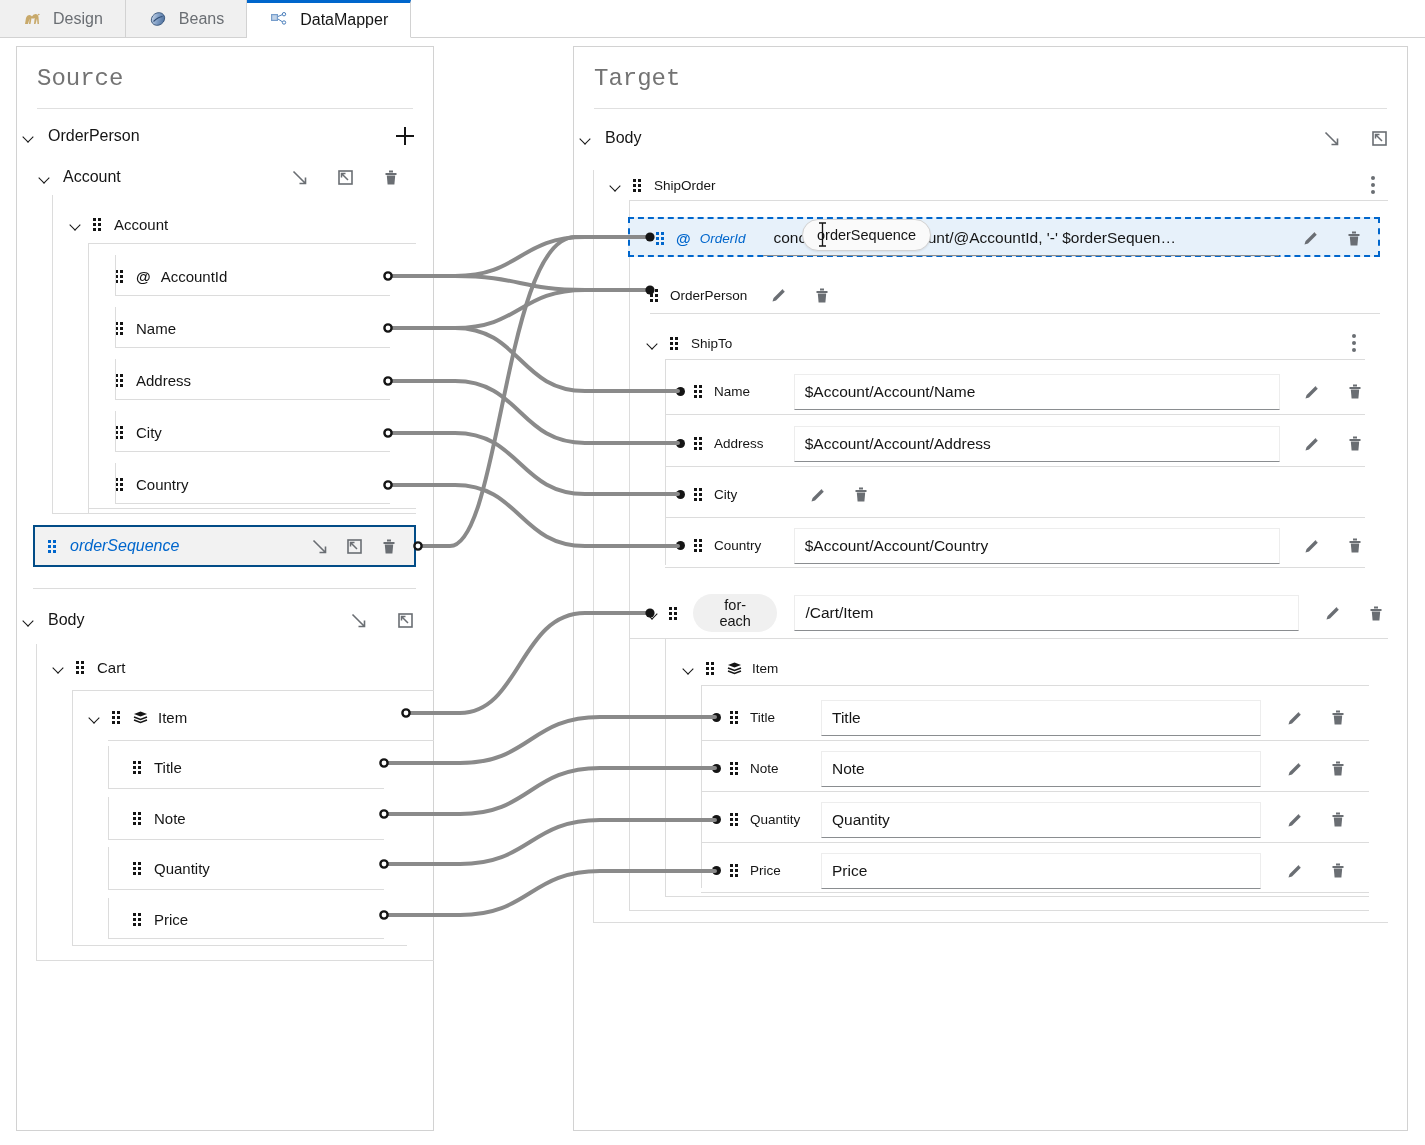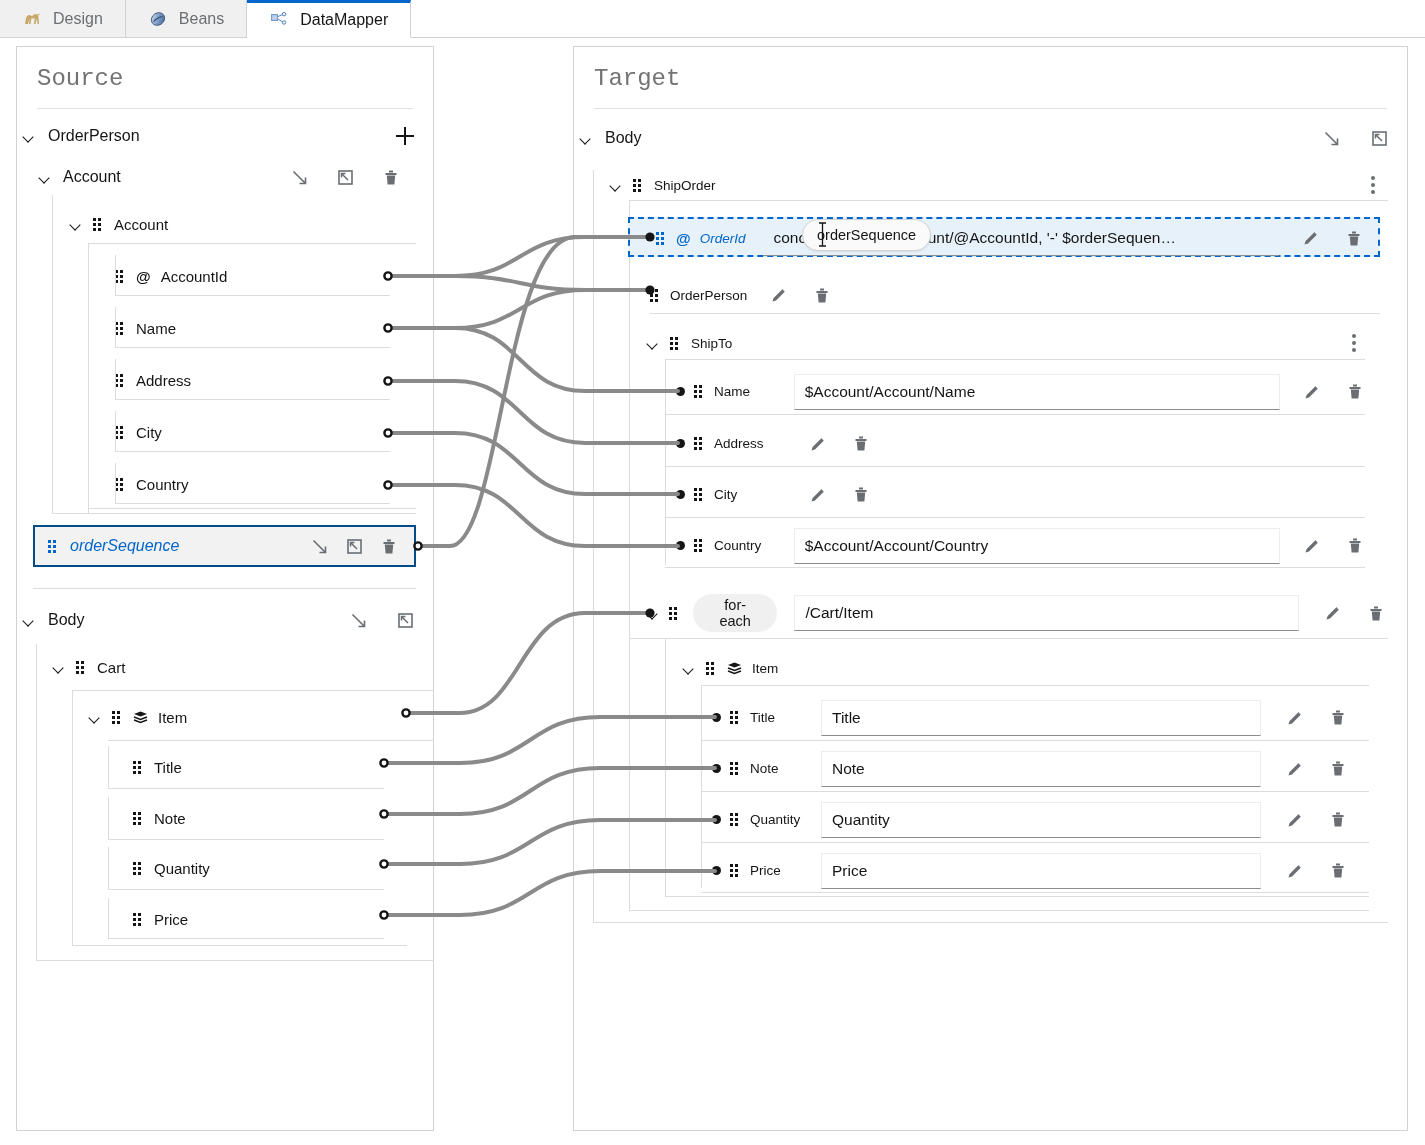--- a/index.html
+++ b/index.html
@@ -638,20 +638,21 @@
   <span class="dot" style="margin-left:-10px;"></span>
   <span class="grip">
       <i style="left: 0px; top: 0px;"></i>
       <i style="left: 5px; top: 0px;"></i>
       <i style="left: 0px; top: 5px;"></i>
       <i style="left: 5px; top: 5px;"></i>
       <i style="left: 0px; top: 10px;"></i>
       <i style="left: 5px; top: 10px;"></i>
     </span>
   <span class="lbl sm" style="width:72px;">Address</span>
+  <span class="field" style="width:495px;">$Account/Account/Address</span>
   <span class="ibtn" style="margin-left:12px;">
     <svg width="18" height="18" viewBox="0 0 18 18">
         <path d="M2.5 15.5 L3.6 12 L12.6 3 L15 5.4 L6 14.4 Z" fill="#6a6e73"></path>
         <path d="M12.6 3 L15 5.4" stroke="#ffffff" stroke-width="0.9"></path>
       </svg>
   </span>
   <span class="ibtn" style="margin-left:12px;">
     <svg width="16" height="17" viewBox="0 0 16 17">
         <rect x="2.5" y="4" width="11" height="2" fill="#6a6e73"></rect>
         <rect x="6" y="1.5" width="4" height="2" fill="#6a6e73"></rect>

